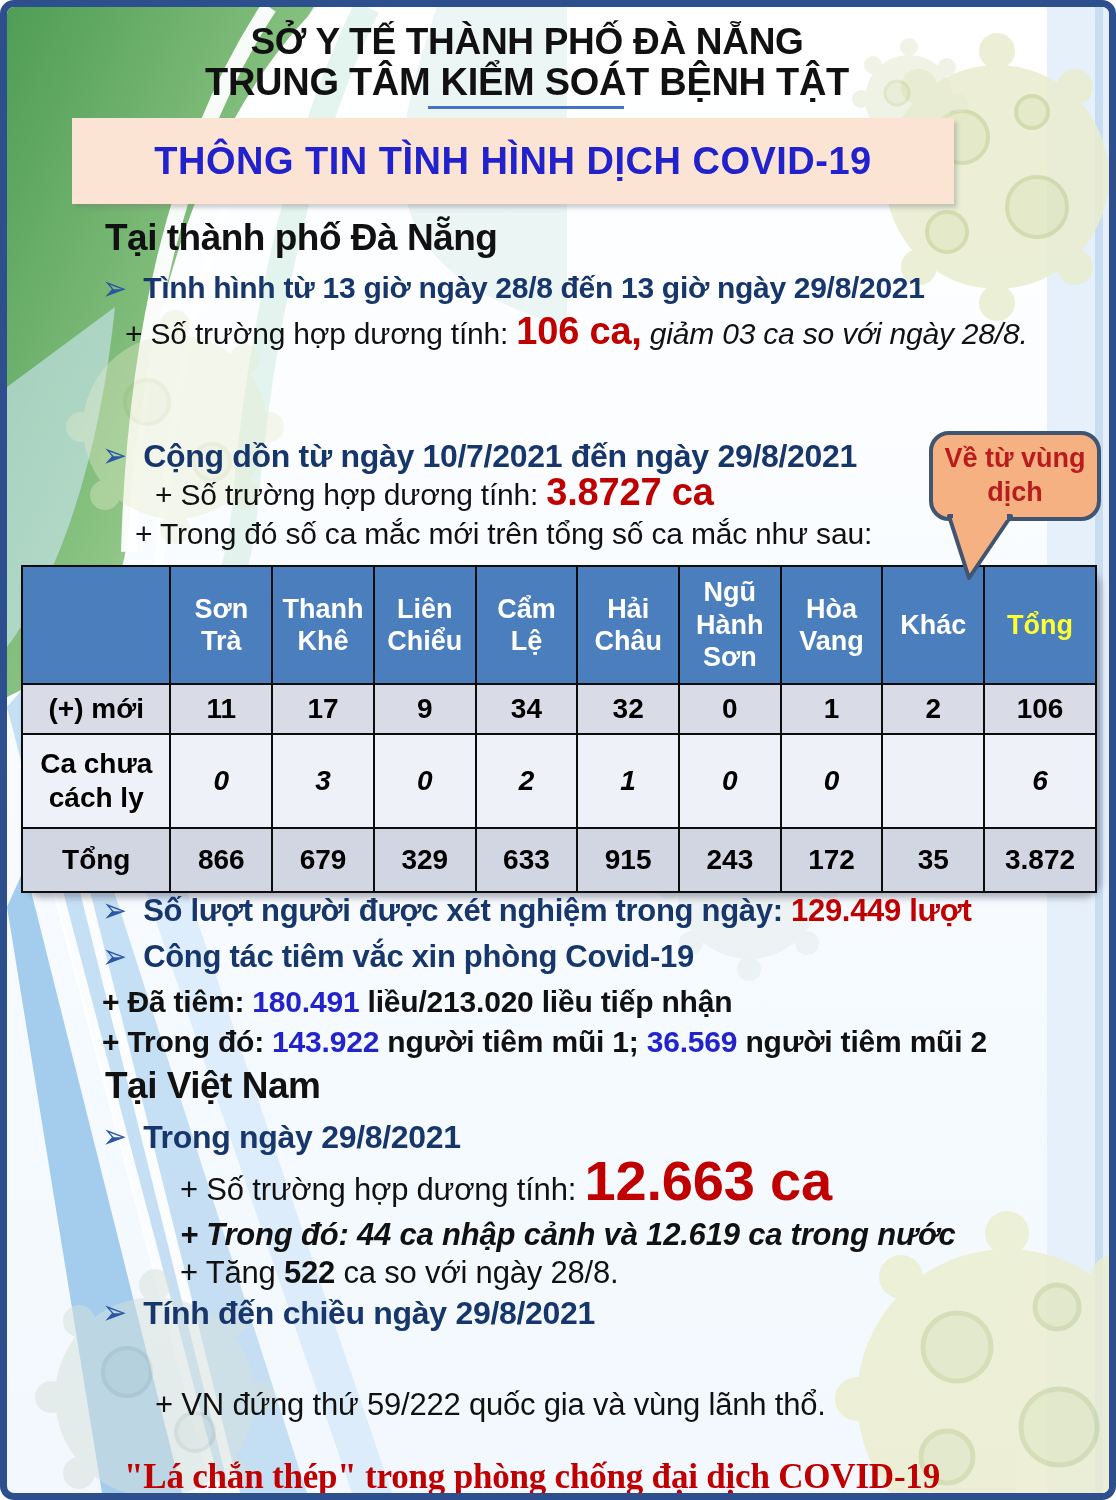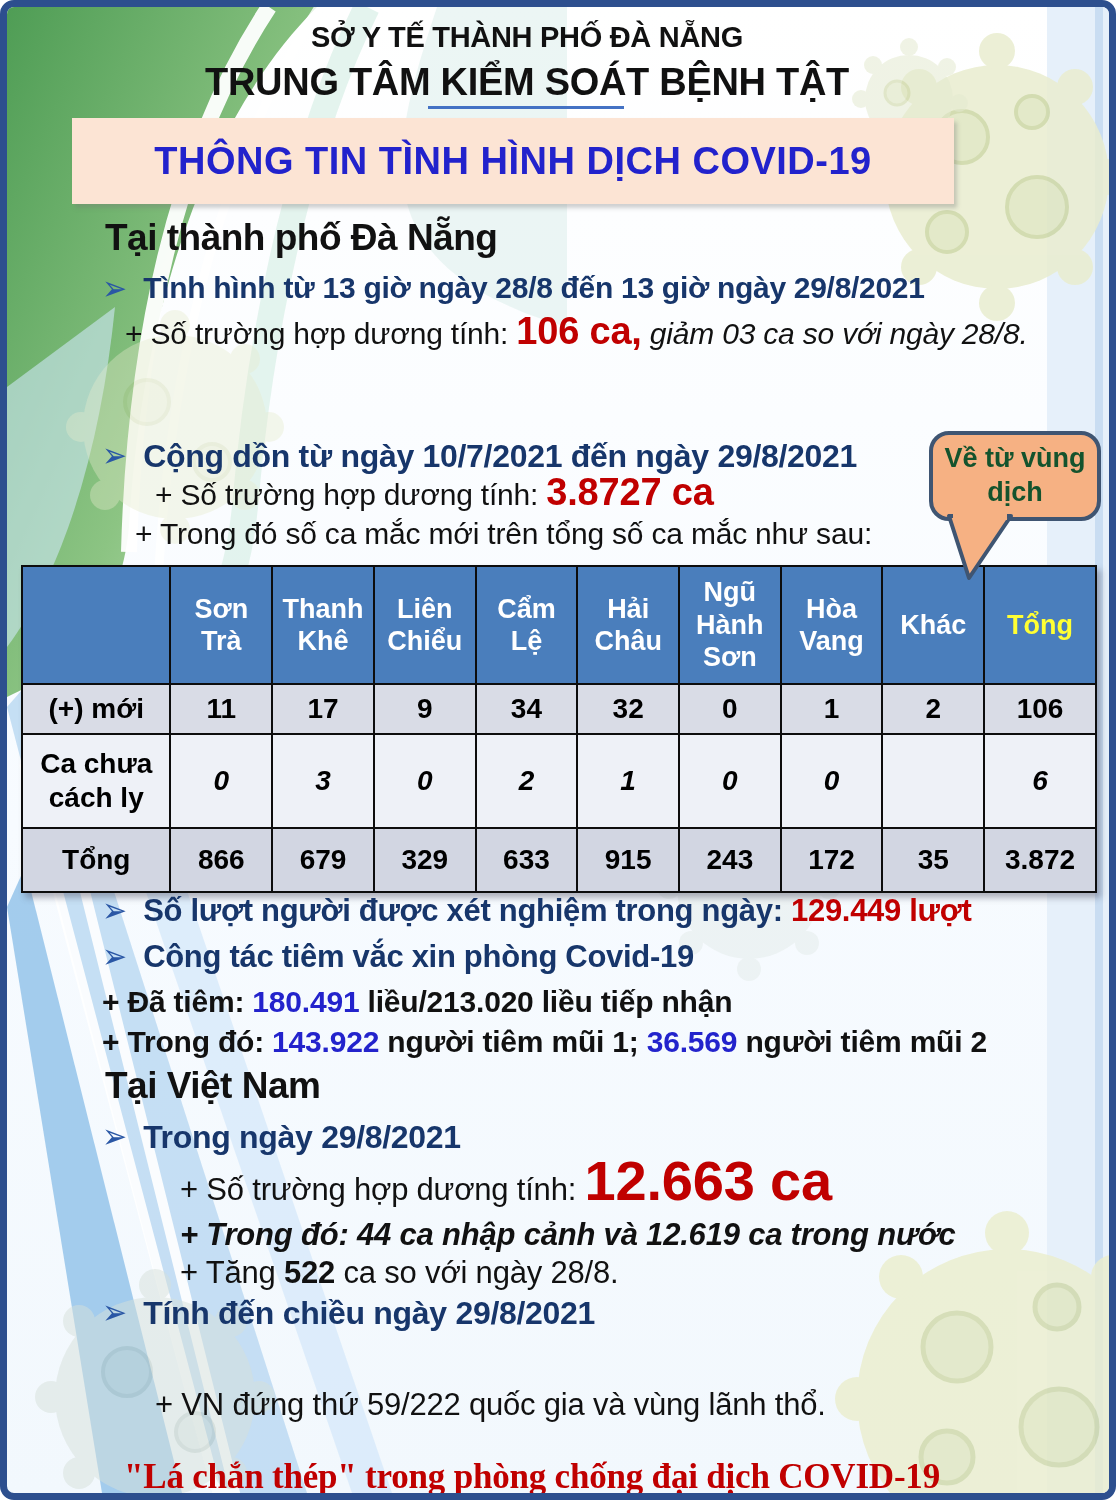--- a/index.html
+++ b/index.html
@@ -8,21 +8,21 @@
     position:relative;width:1102px;height:1486px;
     border:7px solid #2d4f8e;border-radius:14px;overflow:hidden;
     background:linear-gradient(180deg,#ffffff 0%,#f7fbff 55%,#f2f8fd 100%);
   }
   .abs{position:absolute;}
   
   #bg-art{position:absolute;left:0;top:0;width:1102px;height:1486px;z-index:0;pointer-events:none;}
   
   .content{z-index:2;}
   .hdr{left:0;width:1040px;text-align:center;color:#111;font-weight:bold;letter-spacing:-.3px;}
-  .hdr1{top:14px;font-size:29px;}
+  .hdr1{top:14px;font-size:37px;}
   .hdr2{top:54px;font-size:38px;}
   .hdr-underline{left:421px;top:99px;width:196px;height:3px;background:#4472c4;}
   .banner{
     left:65px;top:111px;width:882px;height:86px;
     background:#fce4d4;box-shadow:3px 4px 4px rgba(120,120,120,.35);
     text-align:center;line-height:86px;
     color:#2222cc;font-size:38px;font-weight:bold;letter-spacing:.5px;
   }
   .sec-title{color:#111;font-size:37px;font-weight:bold;letter-spacing:-.5px;}
   .bullet{display:flex;align-items:flex-start;gap:16px;}
@@ -33,28 +33,29 @@
   .blue-num{color:#2323cc;font-weight:bold;}
   .it{font-style:italic;}
   .b{font-weight:bold;}
   .big1{font-size:38px;line-height:30px;}
   .big2{font-size:56px;line-height:32px;}
   
   .callout{
     left:922px;top:424px;width:164px;height:82px;
     background:#f6b183;border:4px solid #3f5572;border-radius:20px;
     display:flex;align-items:center;justify-content:center;text-align:center;
-    font-size:27px;font-weight:bold;color:#14532d;line-height:1.25;z-index:3;
+    font-size:27px;font-weight:bold;color:#b91c1c;line-height:1.25;z-index:3;
   }
   .callout-tail{left:928px;top:507px;z-index:4;}
   
   table.main{
     left:14px;top:558px;position:absolute;width:1076px;
     border-collapse:collapse;z-index:2;table-layout:fixed;
     box-shadow:4px 5px 6px rgba(90,90,110,.45);
+    border-radius:17px;
   }
   table.main th,table.main td{border:2.5px solid #0d0d0d;text-align:center;vertical-align:middle;padding:2px 2px;}
   table.main th{background:#4a7ebc;color:#ffffff;font-size:27px;font-weight:bold;height:112px;line-height:1.2;}
   table.main th.total{color:#ffff33;}
   table.main col.c-label{width:146px;}
   table.main col.c-num{width:100px;}
   table.main col.c-last{width:110px;}
   tr.r-new td{background:#d9dce6;font-size:28px;font-weight:bold;height:44px;}
   tr.r-uniso td{background:#eef1f7;font-size:28px;font-weight:bold;font-style:italic;height:88px;}
   tr.r-uniso td.rlabel{font-style:normal;line-height:1.2;}

